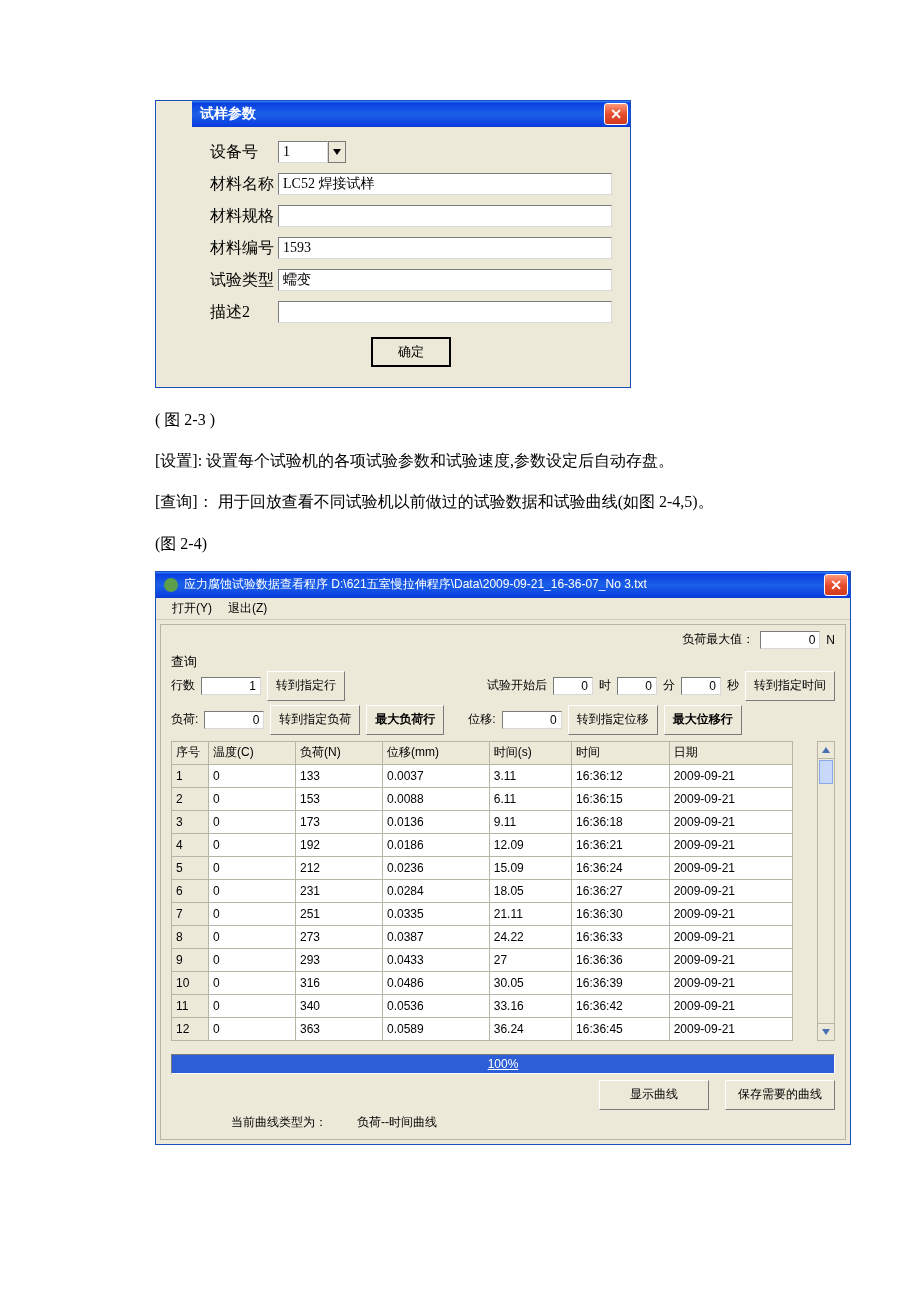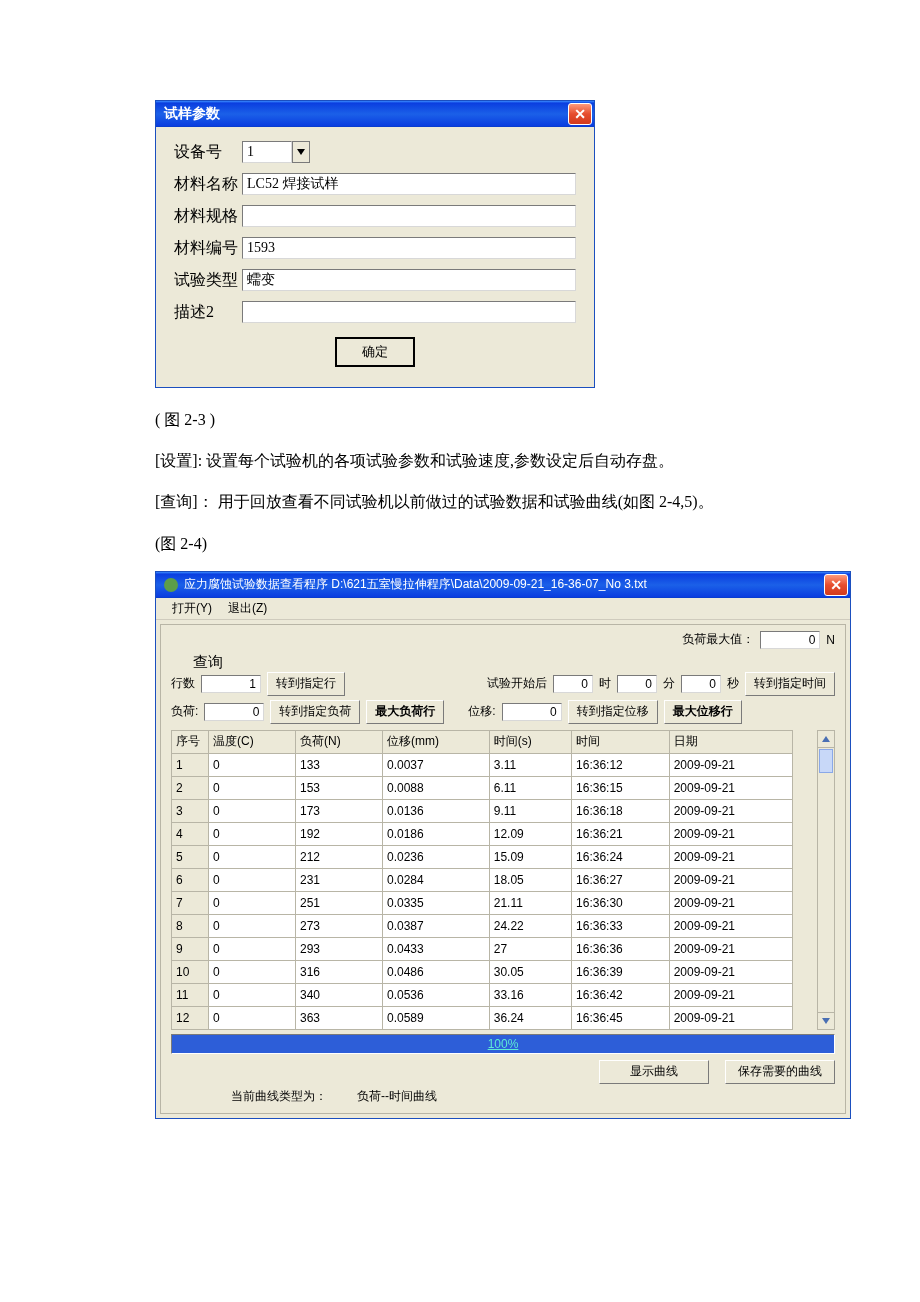--- a/index.html
+++ b/index.html
@@ -29,20 +29,21 @@
   }
   .content { position: relative; z-index: 1; }
 
   
   .dlg1 {
     width: 438px;
     border: 1px solid #1b4fbf;
     background: #ece9d8;
     font-family: "SimSun", "宋体", serif;
     margin-bottom: 18px;
+    padding-left: 36px;
   }
   .titlebar {
     height: 26px;
     background: linear-gradient(to bottom, #3b8cff 0%, #0a3ee0 8%, #1b60e8 50%, #0a3ee0 95%, #083bc4 100%);
     color: #fff;
     display: flex;
     align-items: center;
     justify-content: space-between;
     padding-left: 8px;
     font-weight: bold;
@@ -125,21 +126,21 @@
   }
   .numbox {
     width: 60px; height: 18px; background:#fff;
     border-top:1px solid #7a7a7a; border-left:1px solid #7a7a7a;
     border-right:1px solid #d8d8d8; border-bottom:1px solid #d8d8d8;
     text-align:right; padding:0 4px; box-sizing:border-box;
     display:inline-flex; align-items:center; justify-content:flex-end;
   }
   .numbox.small { width: 40px; }
   .btn2 {
-    height: 24px;
+    height: 30px;
     background:#ece9d8;
     border-top:1px solid #fff; border-left:1px solid #fff;
     border-right:1px solid #7a7a7a; border-bottom:1px solid #7a7a7a;
     padding: 8px 8px; font-size:12px;
     display:inline-flex; align-items:center; justify-content:center;
     box-sizing:border-box;
   }
   .toolrow { display:flex; align-items:center; gap:6px; flex-wrap:wrap; font-size:12px; margin-bottom:4px; }
   .grp-lbl { white-space: nowrap; }
 
@@ -164,25 +165,25 @@
     background:#ece9d8;
     border:1px solid #b8b5a6;
     display:flex; flex-direction:column; justify-content:space-between;
     position:relative;
   }
   .sbtn { height:16px; display:flex; align-items:center; justify-content:center; border-bottom:1px solid #b8b5a6; }
   .sbtn:last-child { border-bottom:none; border-top:1px solid #b8b5a6; }
   .thumb-top { position:absolute; top:18px; left:1px; right:1px; height:22px; background:#c8d8f8; border:1px solid #8aa8e8; }
 
   .progress {
-    height:18px; margin-top:4px;
+    height:18px; margin-top:13px;
     border-top:1px solid #7a7a7a; border-left:1px solid #7a7a7a;
     border-right:1px solid #fff; border-bottom:1px solid #fff;
     background:#2d5ed8;
-    color:#5eead4; font-size:12px;
+    color:#ffffff; font-size:12px;
     display:flex; align-items:center; justify-content:center;text-decoration:underline;
   }
   .footerrow { display:flex; justify-content:flex-end; gap:16px; margin-top:6px; }
   .footerrow .btn2 { width:110px; }
   .status { display:flex; gap:30px; margin-top:4px; padding-left:60px; font-size:12px; }
 </style>
 </head>
 <body>
 
 <div class="page">
@@ -248,21 +249,21 @@
       <div class="menubar">
         <span>打开(Y)</span>
         <span>退出(Z)</span>
       </div>
       <div class="body2">
         <div class="right-row">
           <span class="grp-lbl">负荷最大值：</span>
           <span class="numbox">0</span>
           <span>N</span>
         </div>
-        <div style="font-size:15px;margin-left:22px;">查询</div>
+        <div style="font-size:13px;">查询</div>
 
         <div class="toolrow">
           <span class="grp-lbl">行数</span>
           <span class="numbox">1</span>
           <span class="btn2">转到指定行</span>
           <span style="flex:1"></span>
           <span class="grp-lbl">试验开始后</span>
           <span class="numbox small">0</span>
           <span>时</span>
           <span class="numbox small">0</span>

